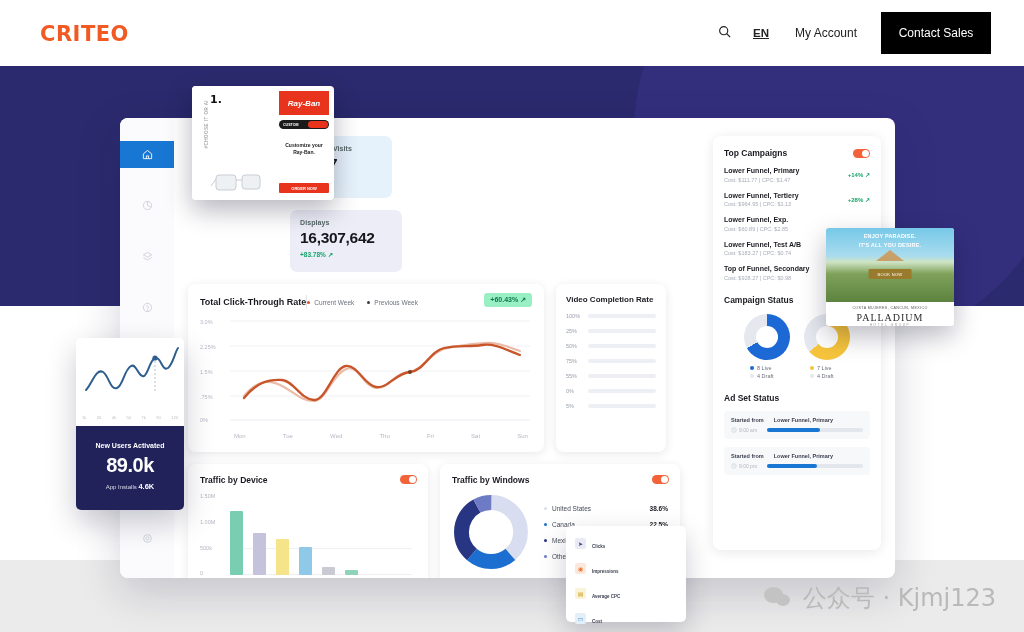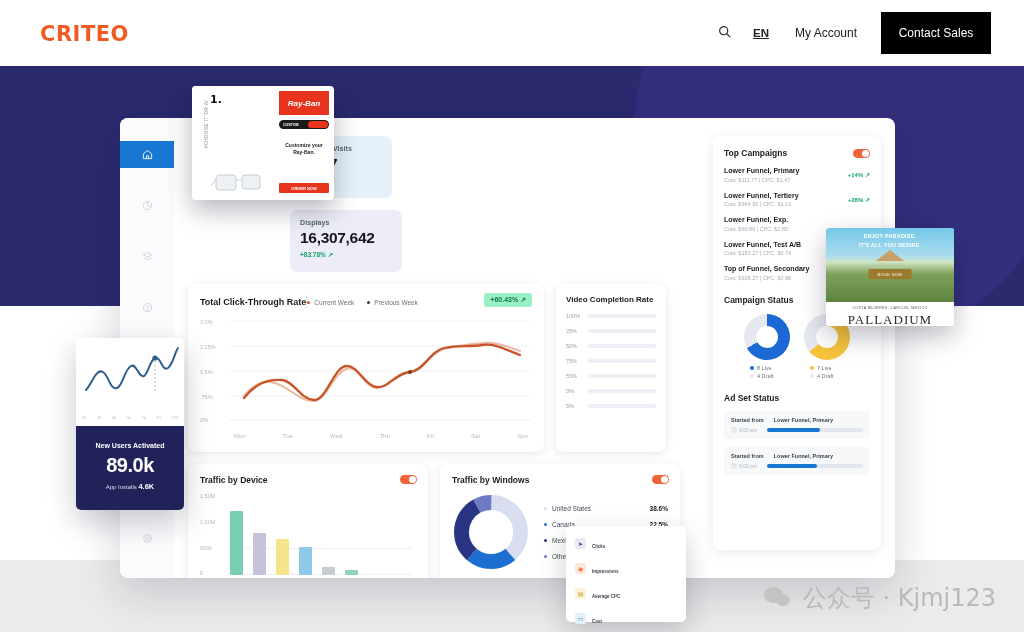--- a/index.html
+++ b/index.html
@@ -254,21 +254,21 @@
     position: absolute; left: 50%; transform: translateX(-50%); top: 41px;
     background: #9A7B2E; color: #fff; font-size: 4px; padding: 2.5px 9px; border-radius: 1px;
     letter-spacing: .3px;
   }
   .pal-hut {
     position: absolute; left: 50%; transform: translateX(-50%); top: 22px;
     width: 0; height: 0; border-left: 14px solid transparent; border-right: 14px solid transparent;
     border-bottom: 11px solid #C8A06A;
   }
   .pal-loc { font-size: 3.6px; color: #555; text-align: center; margin-top: 4px; letter-spacing: .4px; }
-  .pal-brand { font-size: 13px; color: #2a2a2a; text-align: center; margin-top: 2px; letter-spacing: 1px; font-family: "Liberation Serif", serif;}
+  .pal-brand { font-size: 10px; color: #2a2a2a; text-align: center; margin-top: 2px; letter-spacing: 1px; font-family: "Liberation Serif", serif;}
   .pal-sub { font-size: 3.2px; color: #999; text-align: center; letter-spacing: 1.6px; }
 
   .users-card {
     position: absolute; left: 76px; top: 338px; width: 108px; height: 172px;
     border-radius: 5px; box-shadow: 0 12px 30px rgba(10,10,40,.22);
     z-index: 46; overflow: hidden; background: #fff;
   }
   .uc-chart { height: 88px; position: relative; background: #fff; }
   .uc-xlabels { position: absolute; bottom: 6px; left: 6px; right: 6px; display: flex; justify-content: space-between; }
   .uc-xlabels span { font-size: 4px; color: #b9bcc6; }

